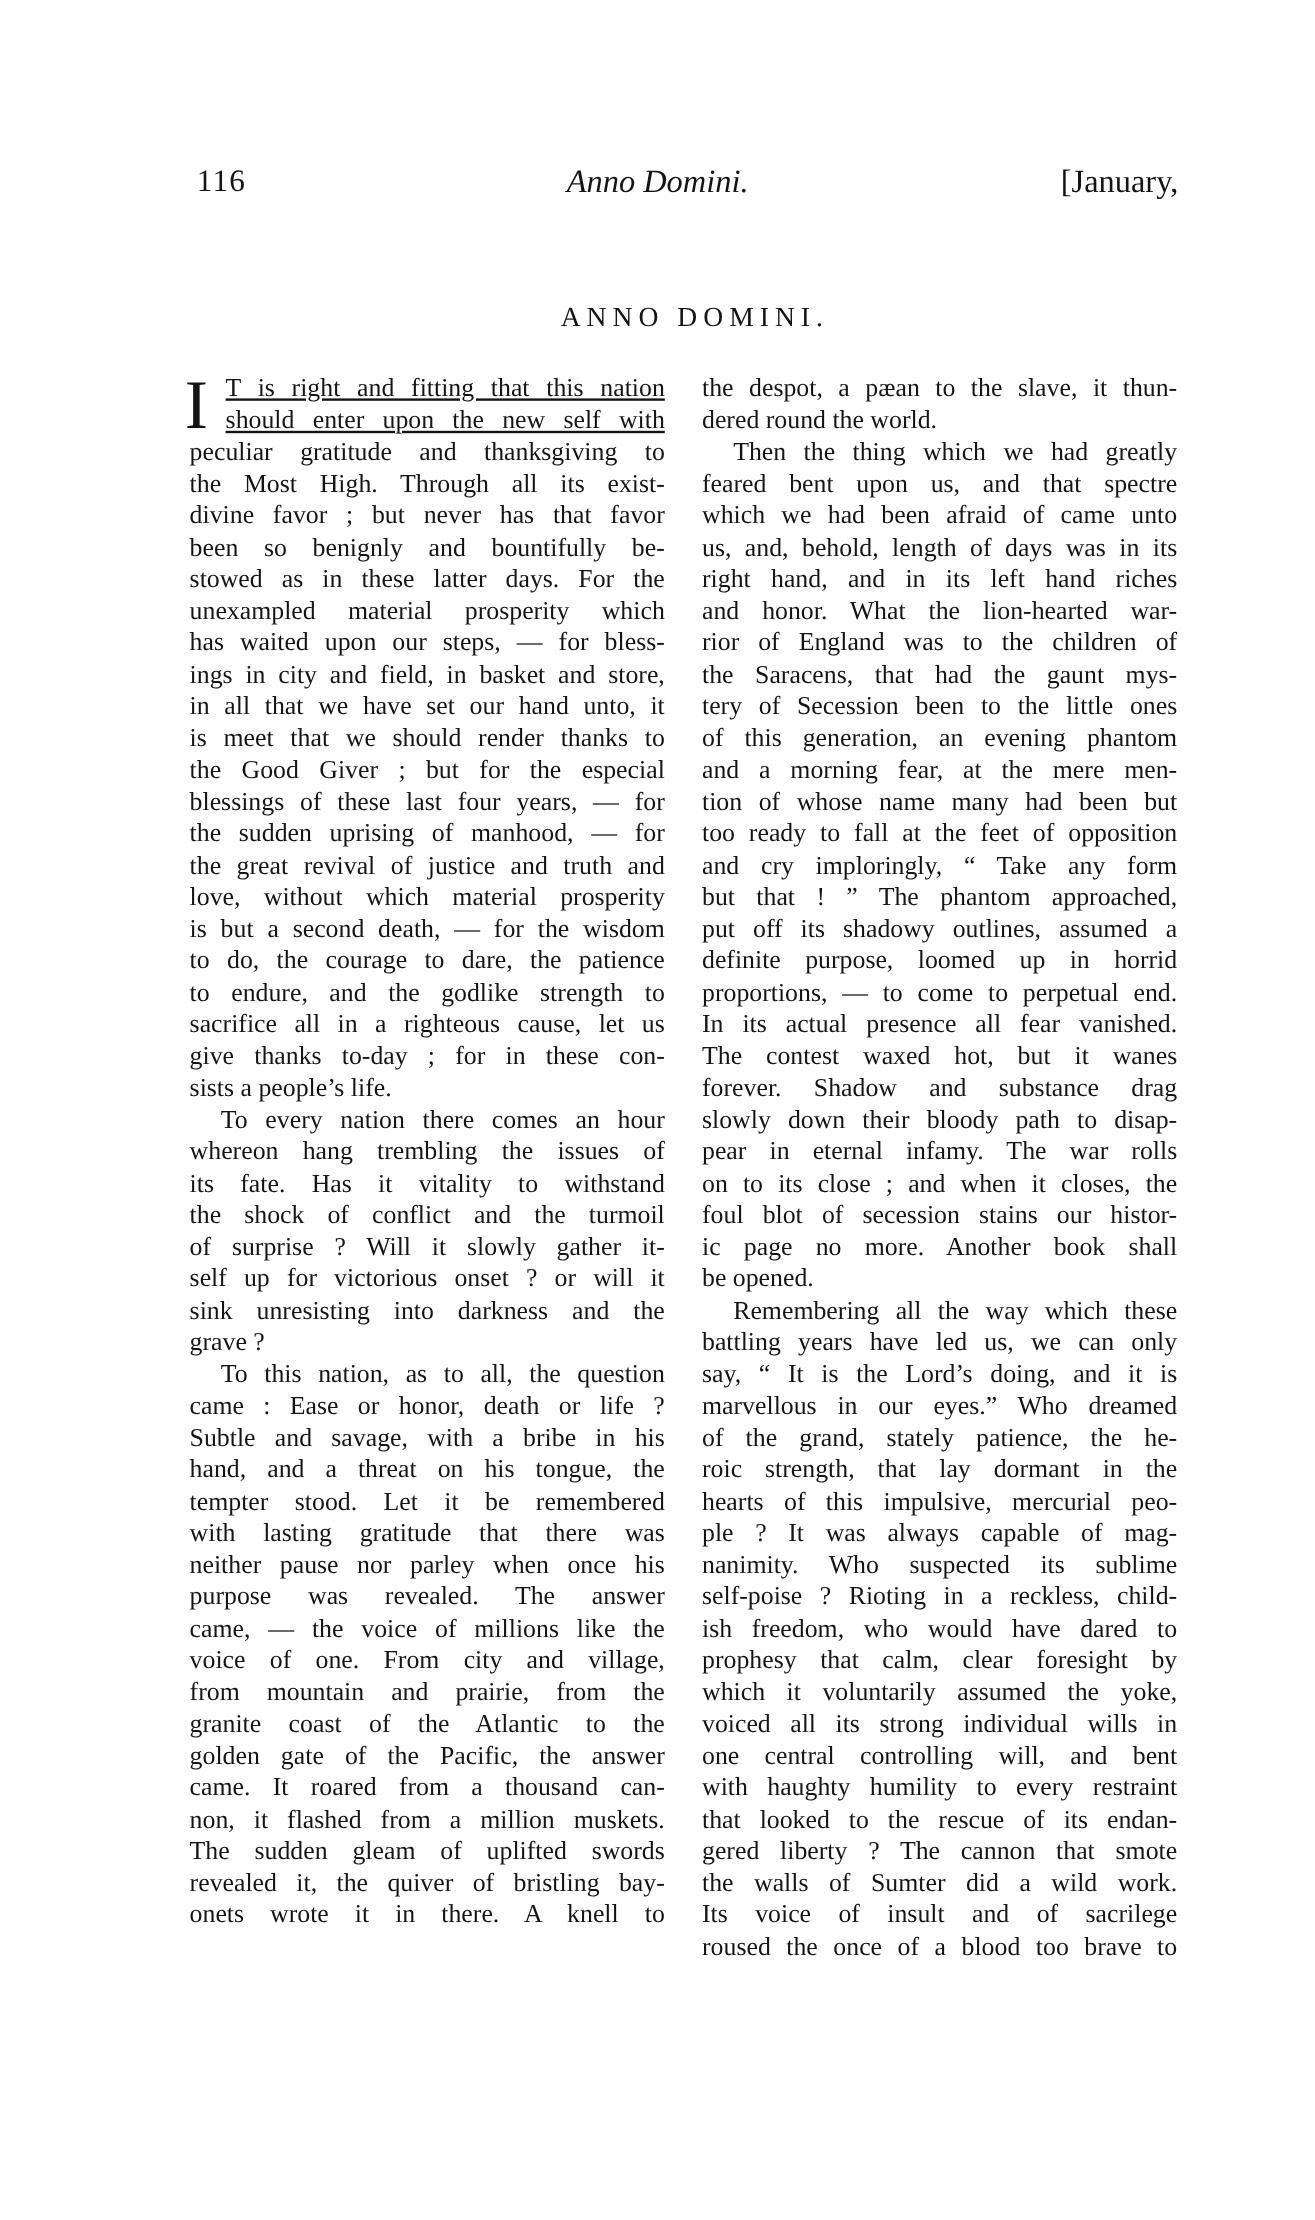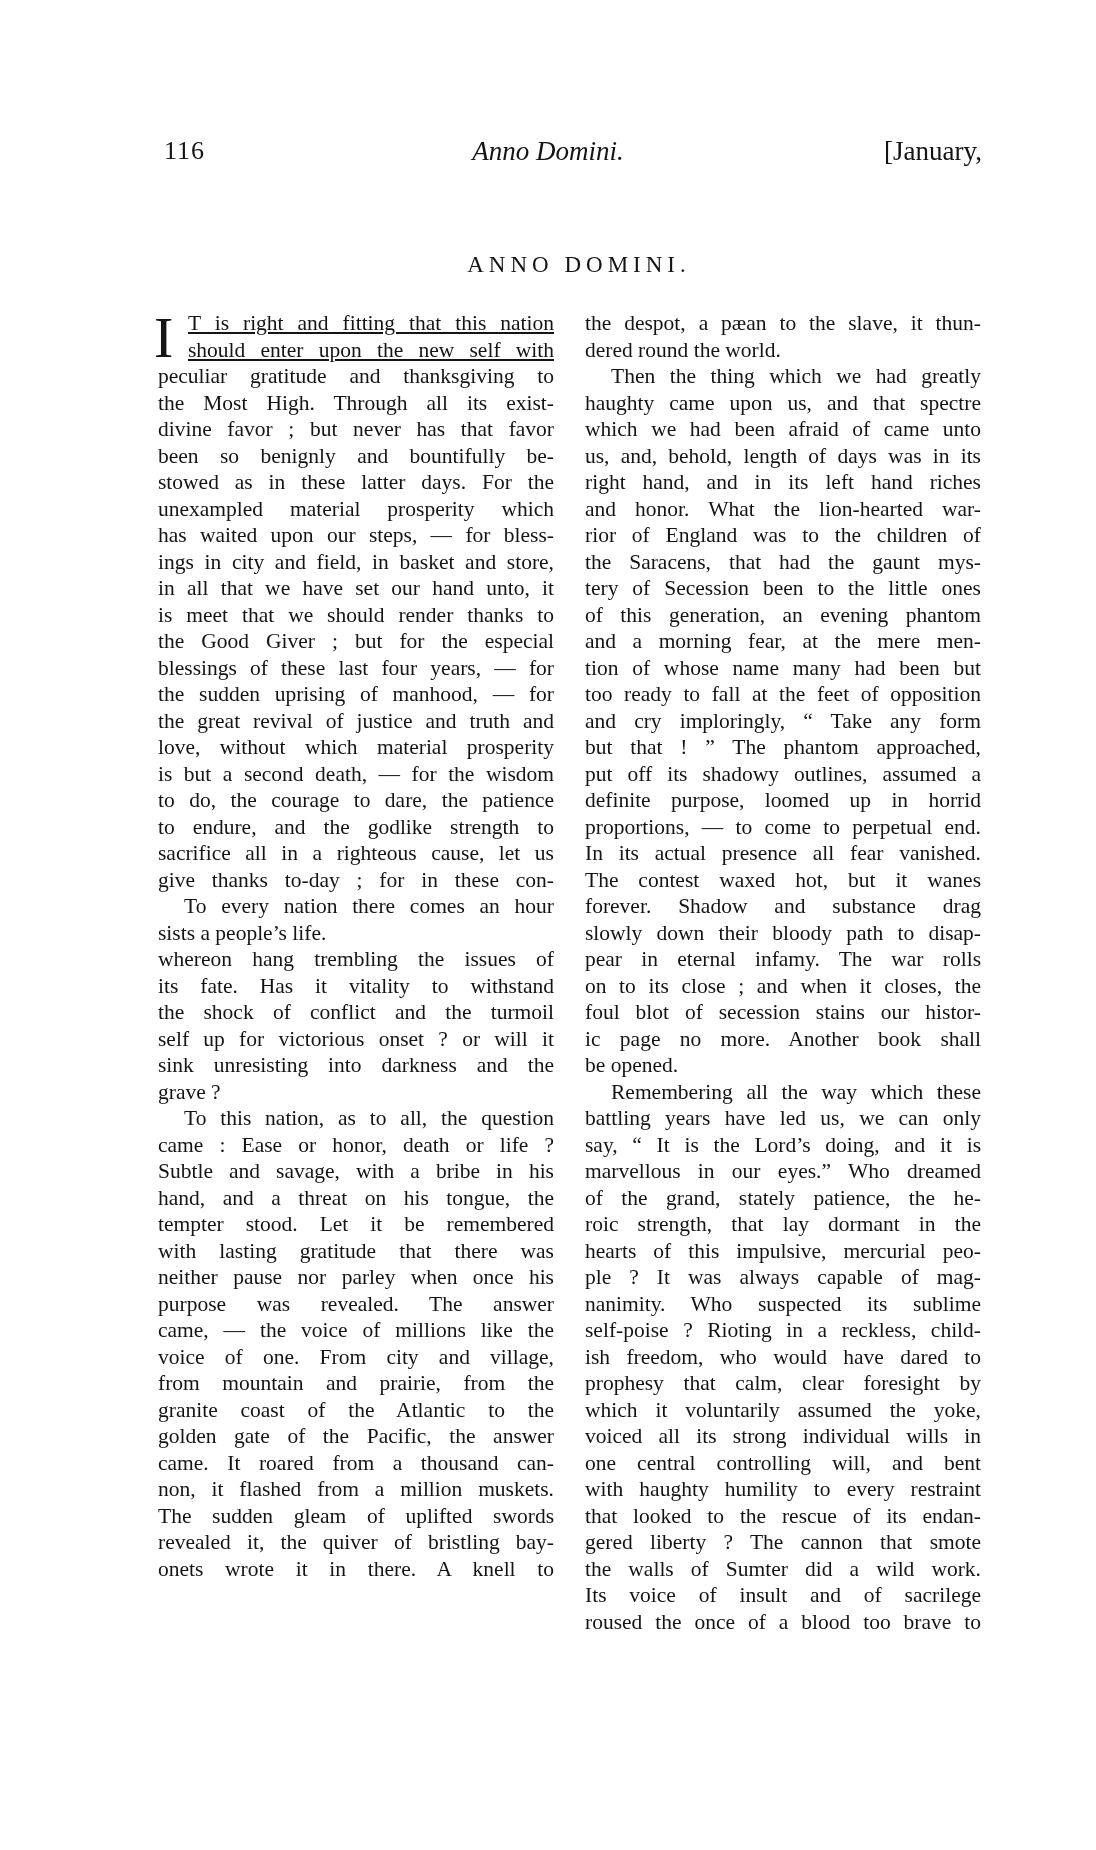--- a/index.html
+++ b/index.html
@@ -50,25 +50,26 @@
     <span class="line">the Good Giver ; but for the especial</span>
     <span class="line">blessings of these last four years, — for</span>
     <span class="line">the sudden uprising of manhood, — for</span>
     <span class="line">the great revival of justice and truth and</span>
     <span class="line">love, without which material prosperity</span>
     <span class="line">is but a second death, — for the wisdom</span>
     <span class="line">to do, the courage to dare, the patience</span>
     <span class="line">to endure, and the godlike strength to</span>
     <span class="line">sacrifice all in a righteous cause, let us</span>
     <span class="line">give thanks to-day ; for in these con-</span>
+    <span class="line last">sists a people’s life.</span>
     <span class="line indent">To every nation there comes an hour</span>
-    <span class="line last">sists a people’s life.</span>
     <span class="line">whereon hang trembling the issues of</span>
     <span class="line">its fate.  Has it vitality to withstand</span>
     <span class="line">the shock of conflict and the turmoil</span>
+    <span class="line">of surprise ?  Will it slowly gather it-</span>
     <span class="line">self up for victorious onset ? or will it</span>
     <span class="line">sink unresisting into darkness and the</span>
     <span class="line last">grave ?</span>
     <span class="line indent">To this nation, as to all, the question</span>
     <span class="line">came :  Ease or honor, death or life ?</span>
     <span class="line">Subtle and savage, with a bribe in his</span>
     <span class="line">hand, and a threat on his tongue, the</span>
     <span class="line">tempter stood.  Let it be remembered</span>
     <span class="line">with lasting gratitude that there was</span>
     <span class="line">neither pause nor parley when once his</span>
@@ -81,21 +82,21 @@
     <span class="line">came.  It roared from a thousand can-</span>
     <span class="line">non, it flashed from a million muskets.</span>
     <span class="line">The sudden gleam of uplifted swords</span>
     <span class="line">revealed it, the quiver of bristling bay-</span>
     <span class="line">onets wrote it in there.  A knell to</span>
   </div>
 <div class="column col-right" id="col-right">
     <span class="line">the despot, a pæan to the slave, it thun-</span>
     <span class="line last">dered round the world.</span>
     <span class="line indent">Then the thing which we had greatly</span>
-    <span class="line">haughty came upon us, and that spectre</span>
+    <span class="line">feared bent upon us, and that spectre</span>
     <span class="line">which we had been afraid of came unto</span>
     <span class="line">us, and, behold, length of days was in its</span>
     <span class="line">right hand, and in its left hand riches</span>
     <span class="line">and honor.  What the lion-hearted war-</span>
     <span class="line">rior of England was to the children of</span>
     <span class="line">the Saracens, that had the gaunt mys-</span>
     <span class="line">tery of Secession been to the little ones</span>
     <span class="line">of this generation, an evening phantom</span>
     <span class="line">and a morning fear, at the mere men-</span>
     <span class="line">tion of whose name many had been but</span>

